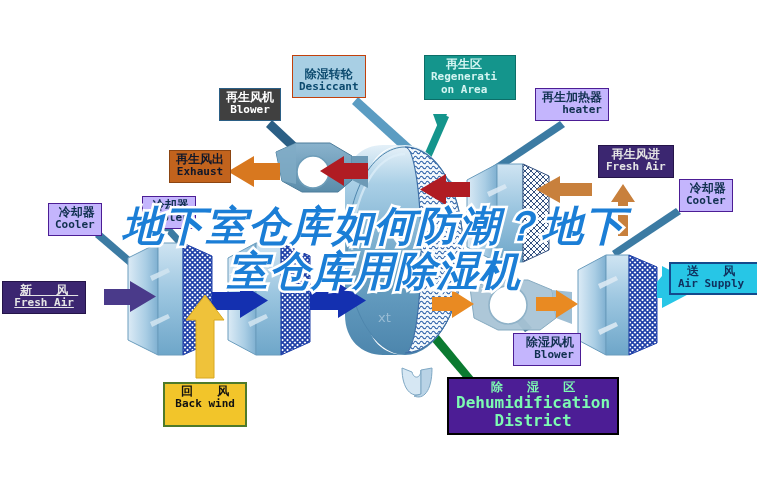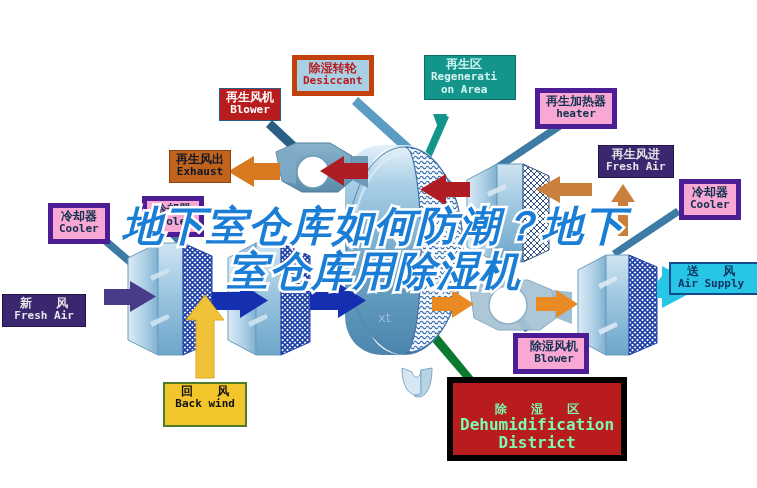--- a/index.html
+++ b/index.html
@@ -43,35 +43,36 @@
   .lbl .en {
     display: block;
     font-family: "DejaVu Sans Mono", "Liberation Mono", monospace;
     font-weight: bold;
     font-size: 11px;
   }
 
   
   .lbl-lightblue {
     background: #a8cfe4;
-    border: 5px solid #c2410c;
-    color: #b91c1c;
-    padding: 2px 6px 3px 6px;
+    border: 1px solid #c2410c;
+    color: #0c4a6e;
+    padding: 12px 6px 3px 6px;
   }
   .lbl-midblue {
-    background: #b91c1c;
+    background: #404040;
     border: 1px solid #2b5f85;
     color: #ffffff;
     padding: 2px 6px 3px 6px;
   }
   .lbl-steelblue {
-    background: #f9a8d4;
-    border: 5px solid #4c1d95;
+    background: #c4b5fd;
+    border: 1px solid #4c1d95;
     color: #10304f;
     padding: 2px 6px 3px 6px;
+    text-align: right;
   }
   .lbl-orange {
     background: #c2631d;
     border: 1px solid #8c4512;
     color: #0f172a;
     padding: 2px 6px 3px 6px;
   }
   .lbl-teal {
     background: #14958c;
     border: 1px solid #0c6e68;
@@ -90,24 +91,24 @@
     color: #10305e;
     padding: 1px 20px 2px 6px;
   }
   .lbl-yellow {
     background: #f2c52a;
     border: 2px solid #4e7a2a;
     color: #111111;
     padding: 1px 6px 14px 6px;
   }
   .lbl-green {
-    background: #b91c1c;
-    border: 6px solid #000000;
+    background: #4c1d95;
+    border: 2px solid #000000;
     color: #7dfbb2;
-    padding: 20px 7px 3px 7px;
+    padding: 2px 7px 3px 7px;
   }
   .lbl-green .en { font-size: 16px; }
   .lbl-wide .cn { letter-spacing: 10px; text-indent: 10px; }
 
   
   #title-overlay {
     position: absolute;
     left: 4px;
     top: 204px;
     width: 740px;
@@ -371,21 +372,21 @@
   <div class="lbl lbl-steelblue" style="left:48px; top:203px;">
     <span class="cn">冷却器</span>
     <span class="en">Cooler</span>
   </div>
 
   <div class="lbl lbl-steelblue" style="left:142px; top:196px;">
     <span class="cn">冷却器</span>
     <span class="en">Cooler</span>
   </div>
 
-  <div class="lbl lbl-purple lbl-wide" style="left:2px; top:294px;">
+  <div class="lbl lbl-purple lbl-wide" style="left:2px; top:281px;text-decoration:underline;">
     <span class="cn">新  风</span>
     <span class="en">Fresh Air</span>
   </div>
 
   <div class="lbl lbl-cyan lbl-wide" style="left:669px; top:262px;">
     <span class="cn">送  风</span>
     <span class="en">Air Supply</span>
   </div>
 
   <div class="lbl lbl-steelblue" style="left:513px; top:333px;padding-left:12px;">

